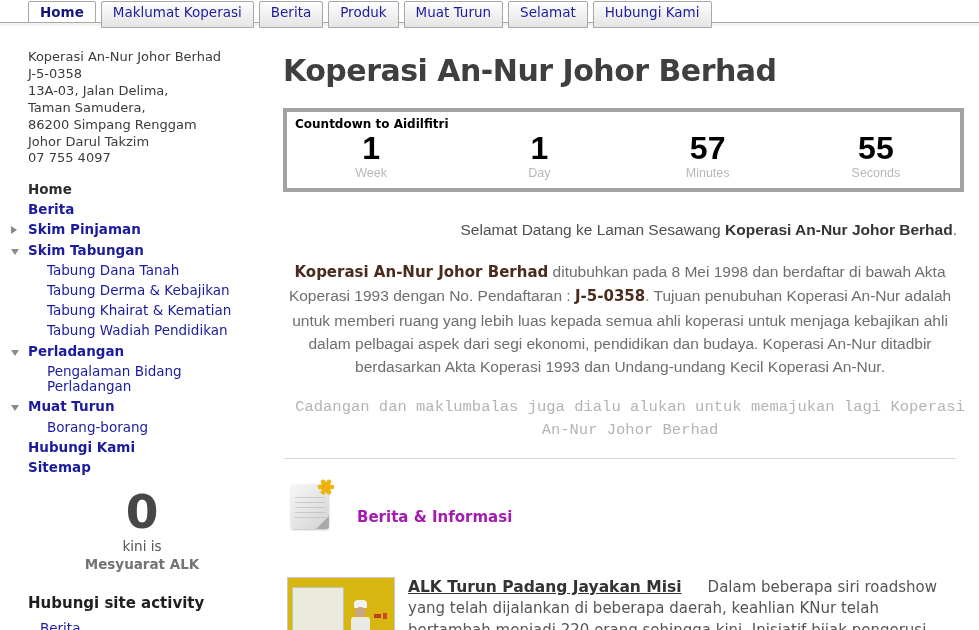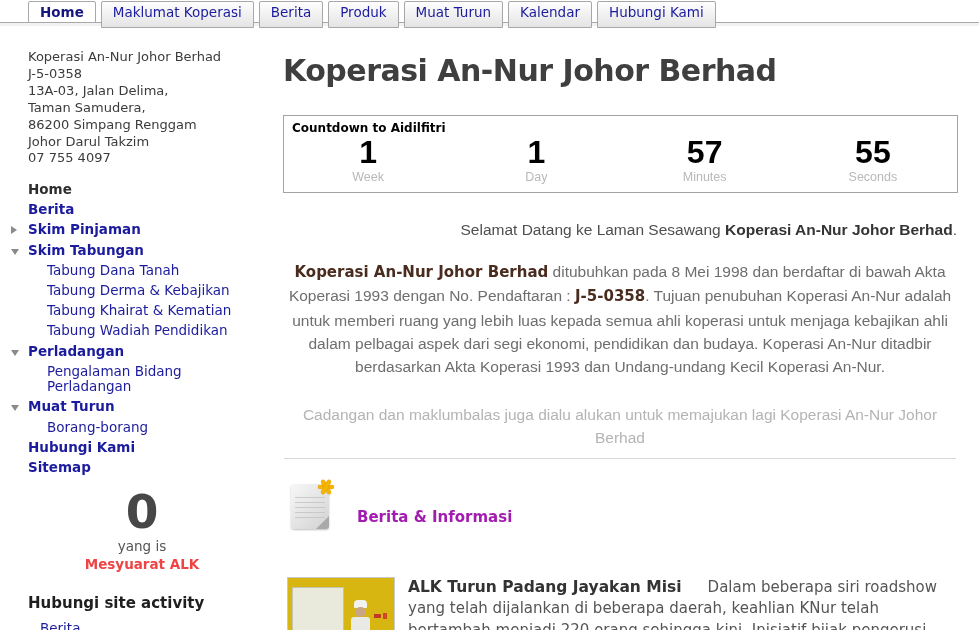--- a/index.html
+++ b/index.html
@@ -24,39 +24,39 @@
   .snav { position:absolute; left:28px; top:182px; width:240px; }
   .sn { position:relative; margin-bottom:4.7px; font-size:13.5px; font-weight:bold; color:#1b1b9e; line-height:15.5px; cursor:pointer; }
   .sn.current { color:#2d2d2d; }
   .sn.sub { padding-left:19px; font-weight:normal; }
   .tri { position:absolute; left:-17px; top:4px; width:0; height:0; display:block; cursor:pointer; }
   .tri.collapsed { border-left:6px solid #8a8a8a; border-top:4.5px solid transparent; border-bottom:4.5px solid transparent; }
   .tri.expanded { border-top:6px solid #8a8a8a; border-left:4.5px solid transparent; border-right:4.5px solid transparent; top:6px; }
   .counter { position:absolute; left:28px; top:487px; width:228px; text-align:center; }
   .counter-value { font-size:47px; font-weight:bold; color:#474747; line-height:50px; }
   .counter-cap1 { font-size:13.5px; color:#555; margin-top:1px; }
-  .counter-cap2 { font-size:13.5px; font-weight:bold; color:#ef4444; margin-top:2px; }
+  .counter-cap2 { font-size:13.5px; font-weight:bold; color:#737373; margin-top:2px; }
   .recent-title { position:absolute; left:28px; top:594px; font-size:15px; font-weight:bold; color:#1f1f1f; }
   .recent-item { position:absolute; left:40px; top:620px; font-size:13.5px; color:#1b1b9e; cursor:pointer; }
   
   .page-title { position:absolute; left:283px; top:53px; width:680px; font-size:30px; font-weight:bold; color:#3f3f3f; letter-spacing:-0.5px; }
-  .countdown { position:absolute; left:283px; top:115px; width:673px; height:76px; border:1px solid #a3a3a3; background:#fff; }
+  .countdown { position:absolute; left:283px; top:108px; width:673px; height:76px; border:4px solid #a3a3a3; background:#fff; }
   .cd-title { margin:5px 0 0 8px; font-size:12px; font-weight:bold; color:#000; }
   .cd-units { display:flex; margin-top:1px; }
   .cd-unit { flex:1; text-align:center; }
   .cd-value { font-family:"Liberation Sans", sans-serif; font-size:32px; font-weight:bold; color:#000; line-height:33px; }
   .cd-label { font-family:"Liberation Sans", sans-serif; font-size:12.5px; color:#b8b8b8; margin-top:1px; }
   .welcome { position:absolute; left:283px; top:221px; width:674px; text-align:right;
     font-family:"Liberation Sans", sans-serif; font-size:15.5px; color:#4f4f4f; }
   .welcome b { color:#343434; }
   .about { position:absolute; left:283px; top:260px; width:674px; text-align:center;
     font-family:"Liberation Sans", sans-serif; font-size:15.5px; line-height:23.3px; color:#6e6e6e; }
   .about b { color:#4a2c1f; font-family:"DejaVu Sans", sans-serif; font-size:15px; }
-  .feedback { position:absolute; left:283px; top:396px; width:674px; text-align:center;
-    font-family:Liberation Sans, sans-serif; font-size:15.5px; line-height:23px; color:#b4b4b4;margin-top:7px; }
+  .feedback { position:absolute; left:293px; top:396px; width:674px; text-align:center;
+    font-family:Liberation Mono, monospace; font-size:15.5px; line-height:23px; color:#b4b4b4; }
   .divider { position:absolute; left:284px; top:458px; width:672px; height:1px; background:#d8d8d8; }
   
   .news-icon { position:absolute; left:291px; top:478px; width:46px; height:54px; }
   .paper { position:absolute; left:0; top:6px; width:38px; height:45px; border-radius:3px;
     background:linear-gradient(135deg,#f7f7f7 0%,#e3e3e3 55%,#d2d2d2 100%);
     box-shadow:0 1px 2px rgba(0,0,0,.25); overflow:hidden; }
   .paper-lines { position:absolute; left:4px; right:4px; top:9px; bottom:8px;
     background:repeating-linear-gradient(180deg, transparent 0 4px, #c2c2c2 4px 5px); opacity:.8; }
   .paper-fold { position:absolute; right:0; bottom:0; width:0; height:0;
     border-top:13px solid transparent; border-right:13px solid #a9a9a9; }
@@ -68,37 +68,37 @@
   
   .news-row { position:absolute; left:287px; top:577px; width:670px; display:flex; }
   .thumb { position:relative; flex:0 0 106px; width:106px; height:72px; border:1px solid #c9c9c9; background:#d7b612; overflow:hidden; cursor:pointer; }
   .thumb-screen { position:absolute; left:4px; top:9px; width:50px; height:44px; background:#e9e9dc; border:1px solid #c4c4b2; }
   .thumb-cap { position:absolute; left:66px; top:22px; width:13px; height:8px; background:#f2f2ee; border-radius:4px 4px 1px 1px; }
   .thumb-head { position:absolute; left:67px; top:29px; width:11px; height:10px; background:#c8a583; border-radius:50%; }
   .thumb-body { position:absolute; left:63px; top:39px; width:19px; height:16px; background:#e9e9e6; border-radius:3px 3px 0 0; }
   .thumb-mark1 { position:absolute; left:86px; top:36px; width:7px; height:4px; background:#c0392b; }
   .thumb-mark2 { position:absolute; left:95px; top:35px; width:4px; height:6px; background:#cc4a1f; }
   .news-text { margin-left:13px; width:548px; font-family:"DejaVu Sans", sans-serif; font-size:15px; line-height:21.4px; color:#555; }
-  .news-title { font-size:15.5px; font-weight:bold; color:#333; margin-right:26px; cursor:pointer; }
+  .news-title { font-size:15.5px; font-weight:bold; color:#333; text-decoration:underline; margin-right:26px; cursor:pointer; }
 </style>
 </head>
 <body>
 
 <div id="page">
 
   <div class="tabbar">
     <div class="tabbar-line"></div>
     <div class="tabbar-under"></div>
     <div class="tabs">
       <div class="tab active">Home</div>
       <div class="tab">Maklumat Koperasi</div>
       <div class="tab">Berita</div>
       <div class="tab">Produk</div>
       <div class="tab">Muat Turun</div>
-      <div class="tab">Kalendar</div>
+      <div class="tab">Selamat</div>
       <div class="tab">Hubungi Kami</div>
     </div>
   </div>
 
   <div class="address">
     <div>Koperasi An-Nur Johor Berhad</div>
     <div>J-5-0358</div>
     <div>13A-03, Jalan Delima,</div>
     <div>Taman Samudera,</div>
     <div>86200 Simpang Renggam</div>
@@ -130,21 +130,21 @@
       <span class="tri expanded"></span>
       <span>Muat Turun</span>
     </div>
     <div class="sn sub">Borang-borang</div>
     <div class="sn">Hubungi Kami</div>
     <div class="sn">Sitemap</div>
   </div>
 
   <div class="counter">
     <div class="counter-value">0</div>
-    <div class="counter-cap1">yang is</div>
+    <div class="counter-cap1">kini is</div>
     <div class="counter-cap2">Mesyuarat ALK</div>
   </div>
 
   <div class="recent-title">Hubungi site activity</div>
   <div class="recent-item">Berita</div>
 
   <div class="page-title">Koperasi An-Nur Johor Berhad</div>
 
   <div class="countdown">
     <div class="cd-title">Countdown to Aidilfitri</div>

